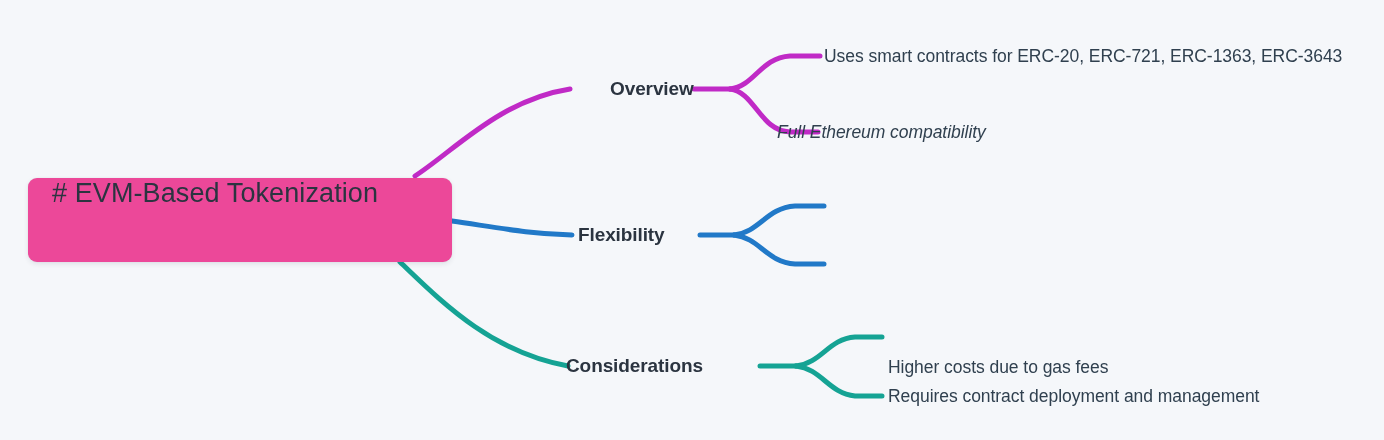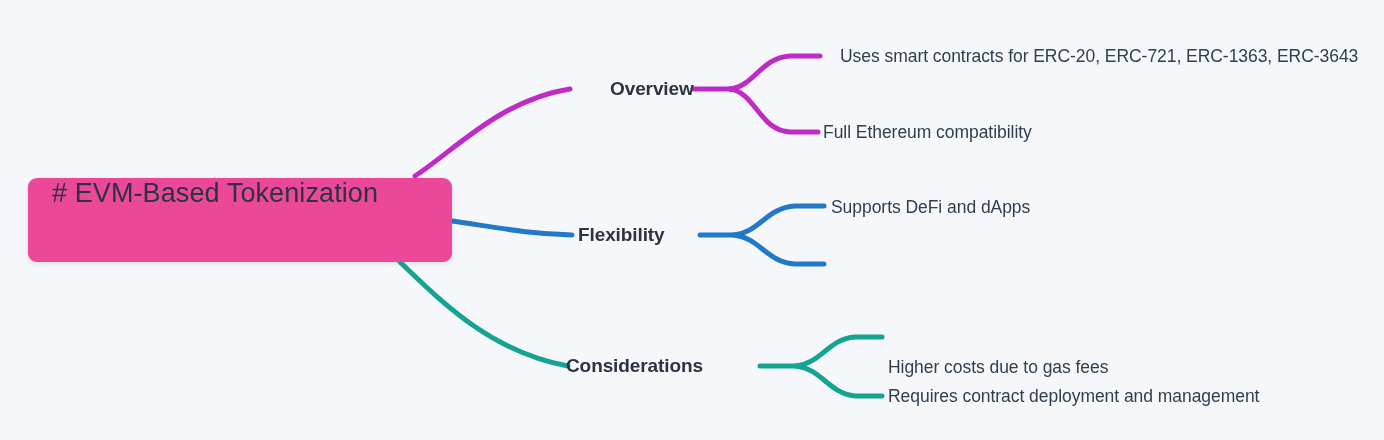--- a/index.html
+++ b/index.html
@@ -100,27 +100,26 @@
     <path d="M 796,366 C 822,363 828,339 855,337 L 882,337" fill="none" stroke="#15a394" stroke-width="5" stroke-linecap="round"></path>
     <path d="M 796,366 C 822,369 828,393 855,396 L 882,396" fill="none" stroke="#15a394" stroke-width="5" stroke-linecap="round"></path>
   </svg>
 
   <div class="root-node">
     <span class="root-label"># EVM-Based Tokenization</span>
   </div>
 
   <div class="branch-label" style="left:578px; top:89px;margin-left:32px;">Overview</div>
 
-  <div class="leaf-label two-line" style="left:824px; top:56px; width:530px;margin-left:16px;">Uses smart contracts for ERC-20, ERC-721, ERC-1363, ERC-3643</div>
+  <div class="leaf-label two-line" style="left:824px; top:56px; width:530px;">Uses smart contracts for ERC-20, ERC-721, ERC-1363, ERC-3643</div>
 
-  <div class="leaf-label" style="left:823px; top:132px;">Full Ethereum compatibility</div>
+  <div class="leaf-label" style="left:777px; top:132px;font-style:italic;">Full Ethereum compatibility</div>
 
   <div class="branch-label" style="left:578px; top:235px;">Flexibility</div>
 
-  <div class="leaf-label" style="left:831px; top:207px;">Supports DeFi and dApps</div>
 
 
   <div class="branch-label" style="left:566px; top:366px;">Considerations</div>
 
   <div class="leaf-label" style="left:888px; top:337px;margin-top:30px;">Higher costs due to gas fees</div>
 
   <div class="leaf-label" style="left:888px; top:396px;">Requires contract deployment and management</div>
 
 </div>
 

